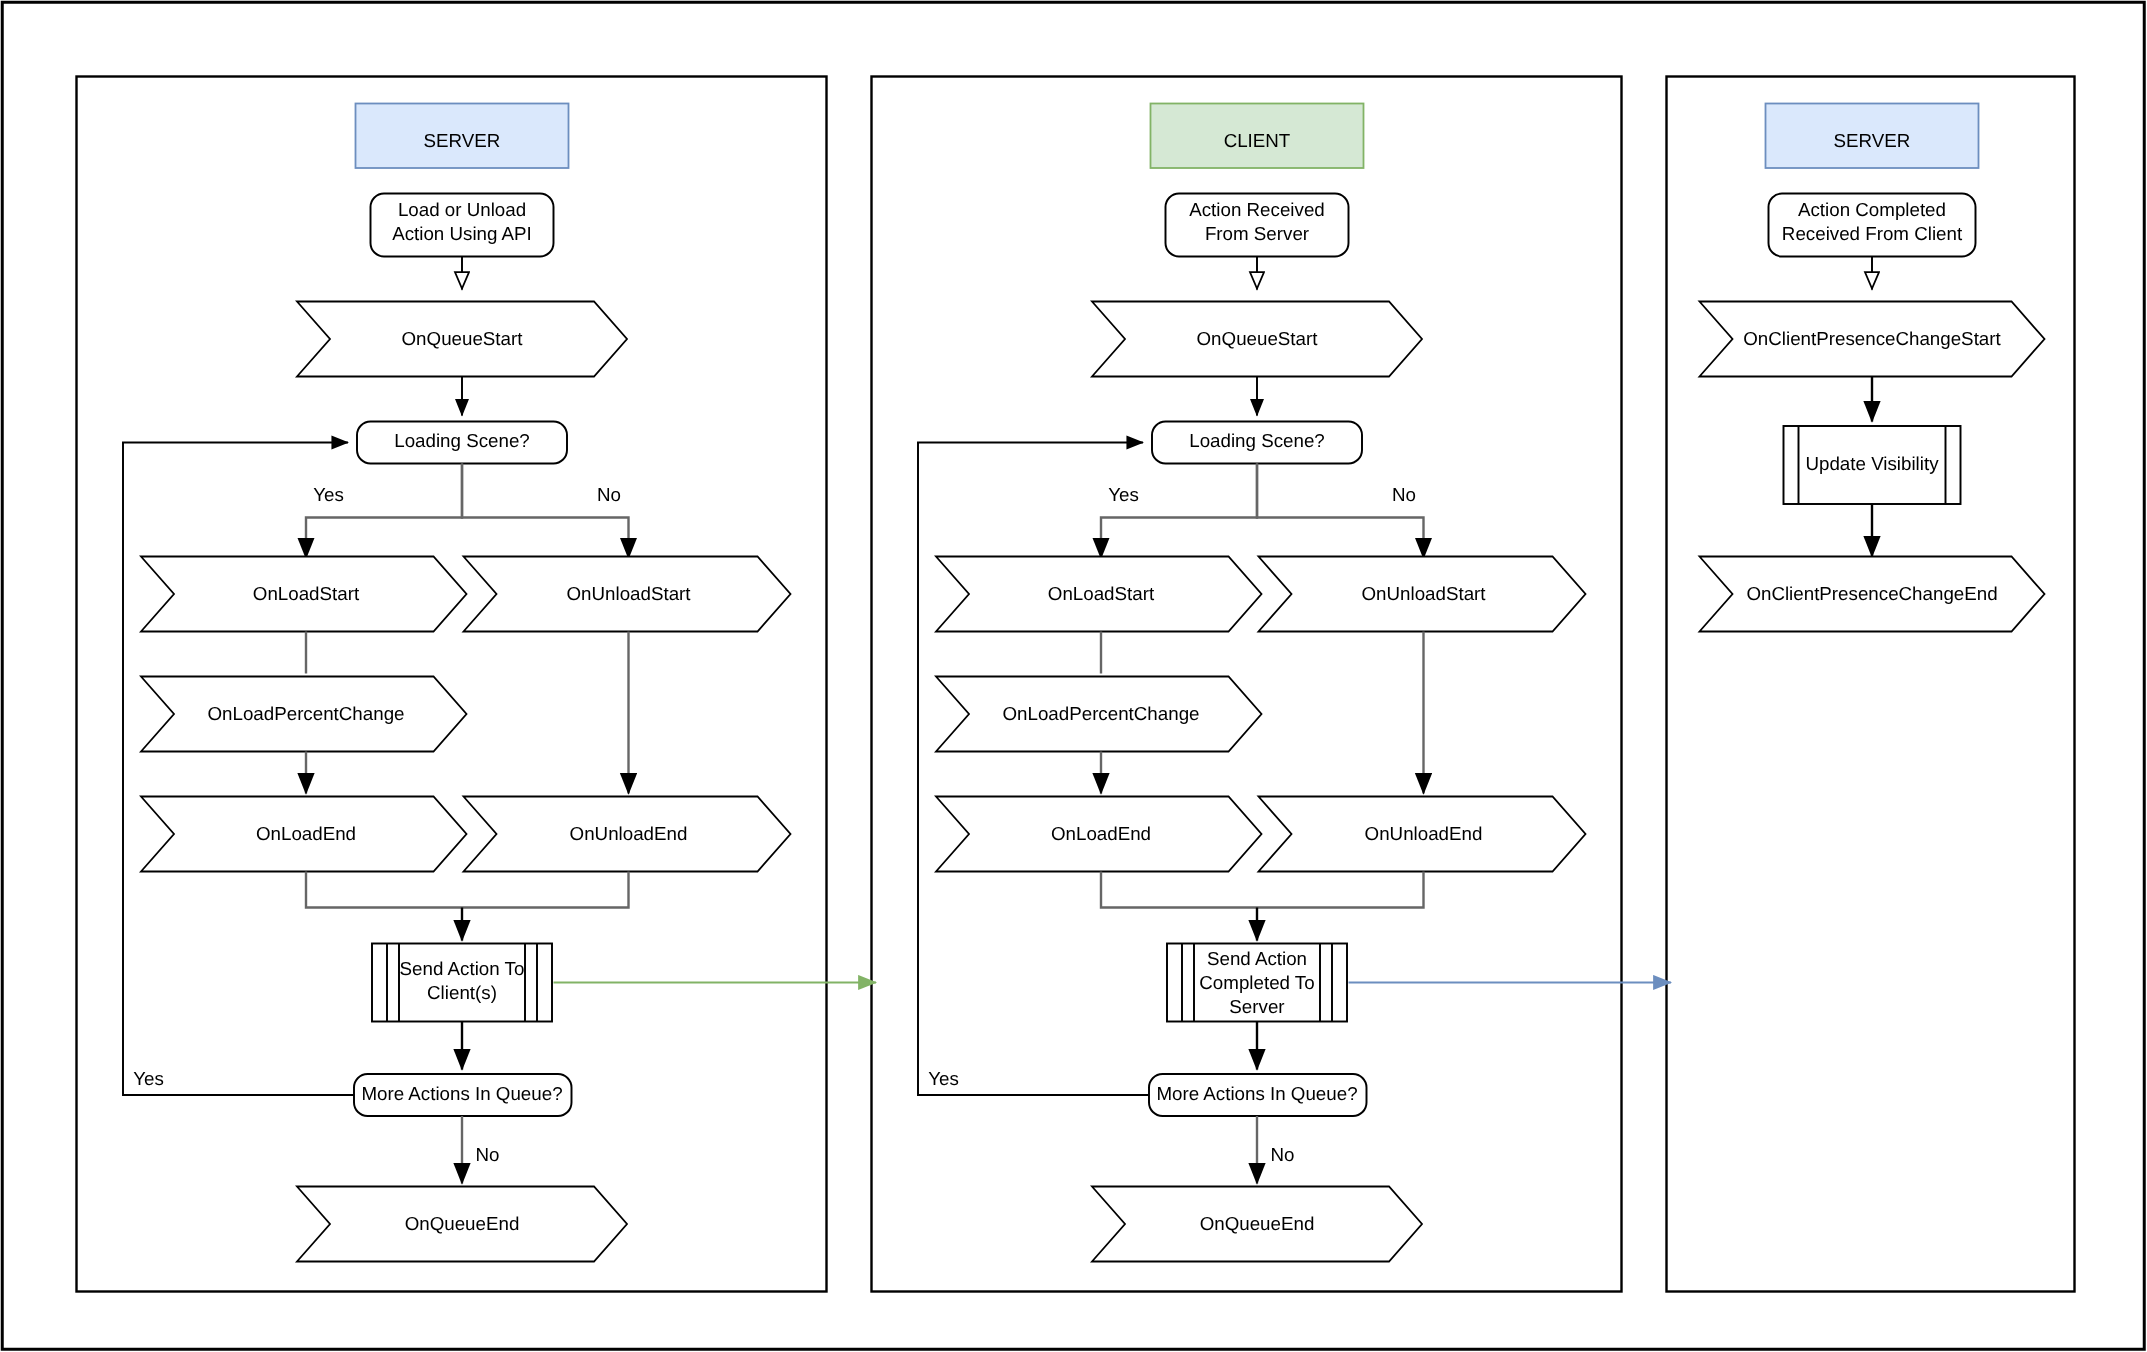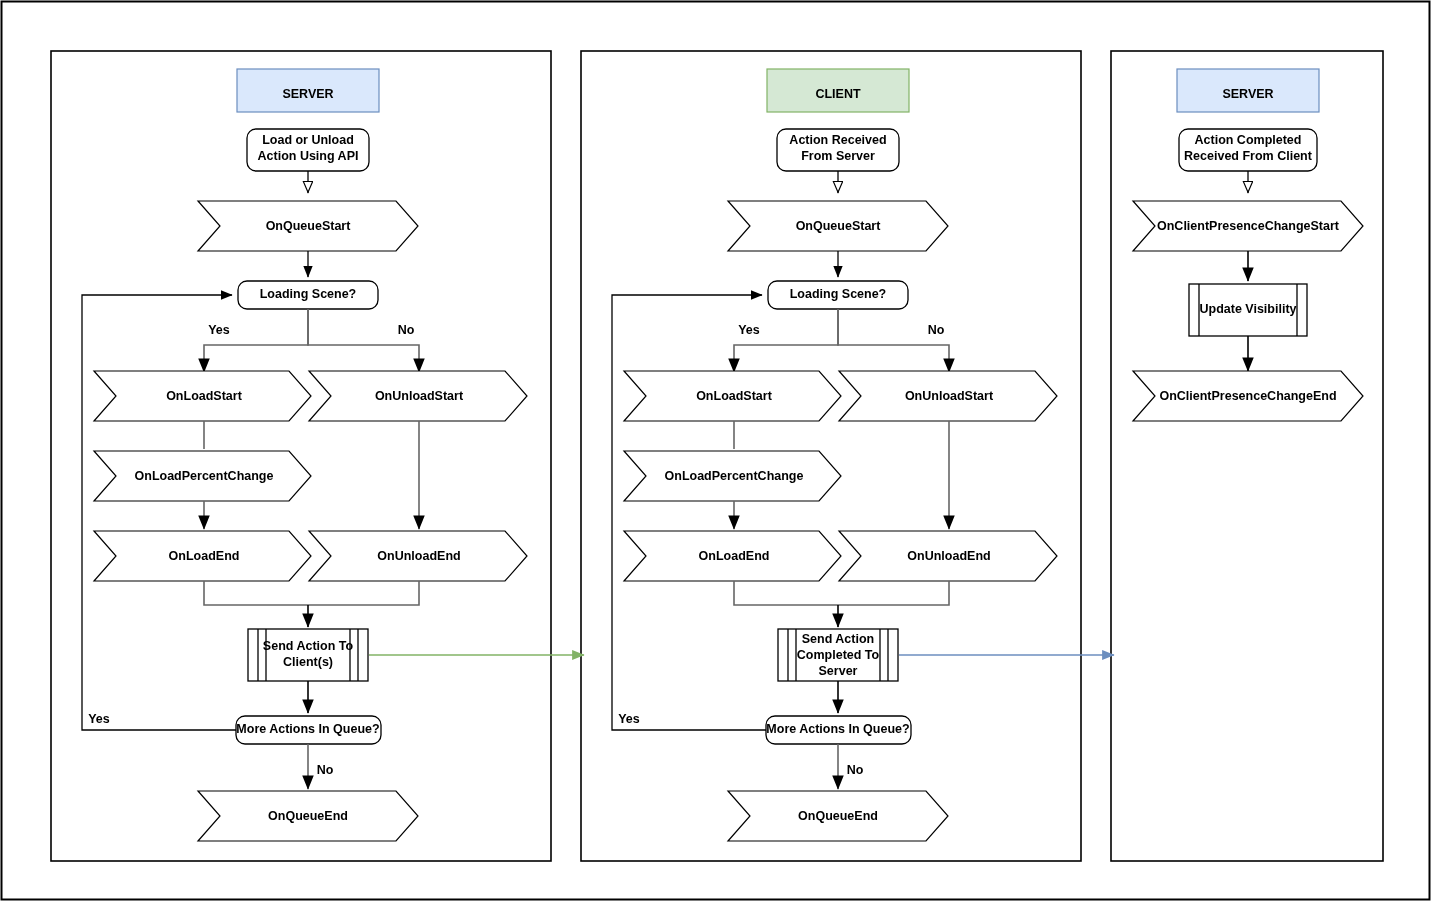--- a/index.html
+++ b/index.html
@@ -1,17 +1,17 @@
 <!DOCTYPE html>
 <html><head>
 <meta charset="utf-8">
 <style>
   html,body{margin:0;padding:0;background:#ffffff;}
   body{font-family:"Liberation Sans", sans-serif;}
-  #canvas{position:relative;width:1431px;height:901px;background:#fff;overflow:hidden;font-weight:bold;}
+  #canvas{position:relative;width:1431px;height:901px;background:#fff;overflow:hidden;}
   svg{display:block;}
   .lbl{font-family:"Liberation Sans", sans-serif;font-size:12.5px;fill:#000;}
   .lbl-hdr{font-family:"Liberation Sans", sans-serif;font-size:12.5px;fill:#000;}
   .yn{font-family:"Liberation Sans", sans-serif;font-size:12.5px;fill:#000;}
 </style>
 </head>
 <body>
 
 <div id="canvas">
 <svg width="1431" height="901" viewBox="0 0 1431 901" xmlns="http://www.w3.org/2000/svg">

